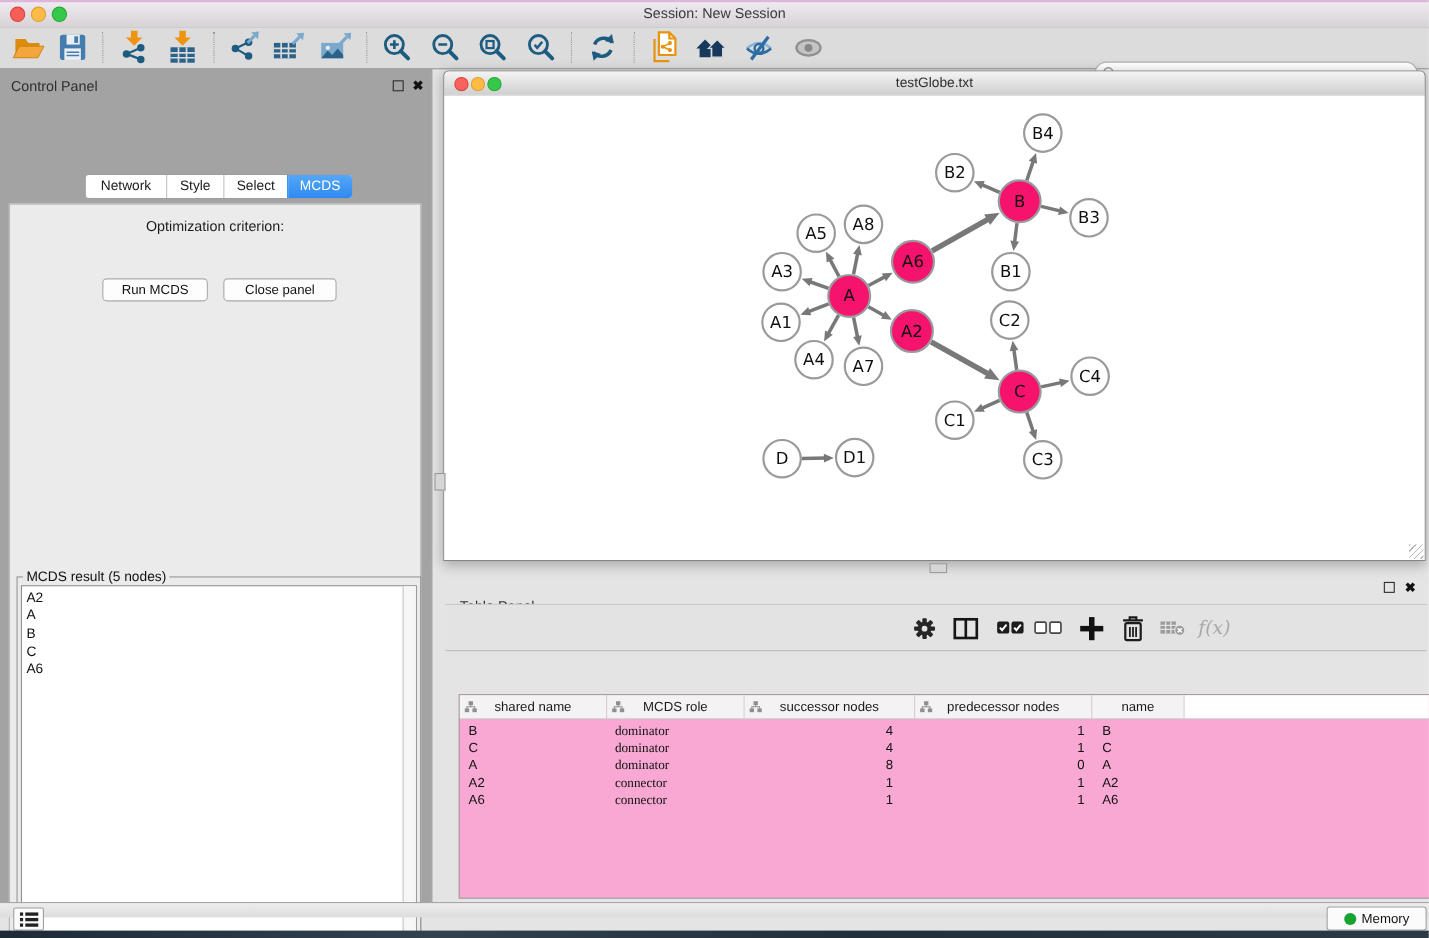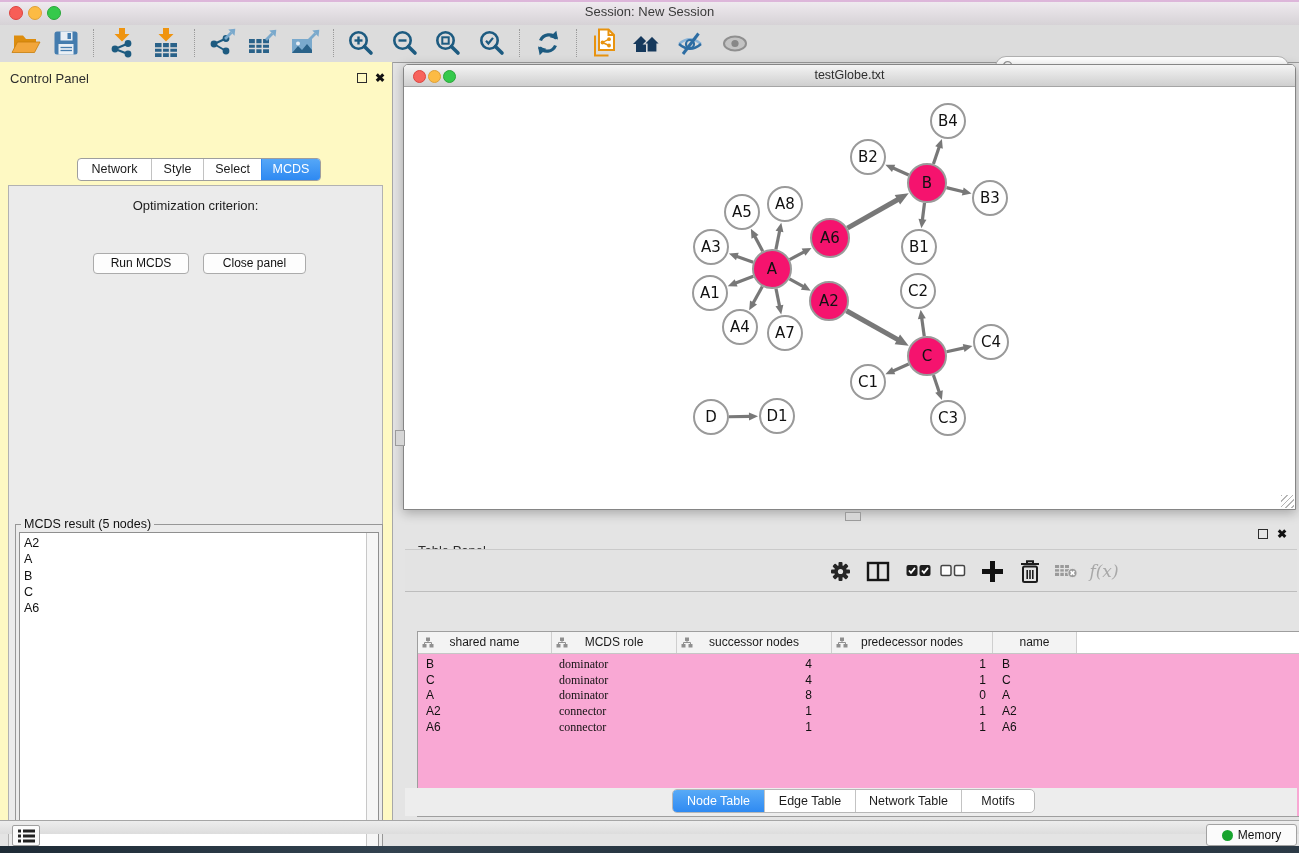--- a/index.html
+++ b/index.html
@@ -18,21 +18,21 @@
   
   .toolbar{position:absolute;left:0;top:25px;width:100%;height:37px;background:#dcdcdc;
     border-bottom:1px solid #9b9b9b;}
   .tbtn{position:absolute;top:1px;width:34px;height:34px;display:flex;align-items:center;justify-content:center;}
   .tsep{position:absolute;top:4px;height:28px;width:0;border-left:1px dotted #9a9a9a;}
   .searchwrap{position:absolute;left:995px;top:31px;width:294px;height:22px;}
   .searchwrap input{width:100%;height:100%;box-sizing:border-box;border:1px solid #b1b1b1;border-radius:12px;
     background:#fff;padding:0 8px 0 24px;font-size:12px;outline:none;font-family:"Liberation Sans",sans-serif;}
   .searchwrap svg{position:absolute;left:7px;top:4px;}
   
-  .cpanel{position:absolute;left:0;top:62px;width:392px;height:758px;background:#fef9c3;border-right:1px solid #a8a8a8;}
+  .cpanel{position:absolute;left:0;top:62px;width:392px;height:758px;background:#a3a3a3;border-right:1px solid #a8a8a8;}
   .cp-title{position:absolute;left:10px;top:9px;font-size:13px;color:#2e2e2e;}
   .panel-float{position:absolute;width:8px;height:8px;border:1.5px solid #2c2c2c;}
   .panel-close{position:absolute;font-size:12px;font-weight:bold;color:#111;line-height:12px;}
   .cp-tabs{position:absolute;left:77px;top:96px;display:flex;height:21px;
     border:1px solid #9e9e9e;border-radius:4px;overflow:hidden;background:#fff;}
   .cp-tab{font-size:12.5px;color:#1c1c1c;text-align:center;line-height:21px;border-left:1px solid #c2c2c2;cursor:default;}
   .cp-tab:first-child{border-left:none;}
   .cp-tab.sel{background:linear-gradient(#55a7f7,#2e89f2);color:#fff;border-left-color:#2e89f2;}
   .cp-box{position:absolute;left:8px;top:123px;width:373px;height:676px;background:#ebebeb;border:1px solid #b2b2b2;}
   .opt-label{position:absolute;left:0;top:12px;width:100%;text-align:center;font-size:13px;color:#1d1d1d;}
@@ -586,28 +586,20 @@
         <div class="trow">
           <div class="td c0">A6</div>
           <div class="td c1">connector</div>
           <div class="td c2">1</div>
           <div class="td c3">1</div>
           <div class="td c4">A6</div>
         </div>
       </div>
   </div>
 
-  <div class="tp-tabstrip">
-    <div class="tp-tabs" id="tp-tabs">
-        <div class="tp-tab sel" style="width: 91px;">Node Table</div>
-        <div class="tp-tab" style="width: 90px;">Edge Table</div>
-        <div class="tp-tab" style="width: 105px;">Network Table</div>
-        <div class="tp-tab" style="width: 72px;">Motifs</div>
-      </div>
-  </div>
 
   <div class="statusbar">
     <div class="list-btn">
       <svg width="17" height="14" viewBox="0 0 17 14">
           <g fill="#222">
             <rect x="0" y="0.5" width="3" height="3"></rect>
             <rect x="5" y="0.5" width="12" height="3"></rect>
             <rect x="0" y="5.5" width="3" height="3"></rect>
             <rect x="5" y="5.5" width="12" height="3"></rect>
             <rect x="0" y="10.5" width="3" height="3"></rect>

